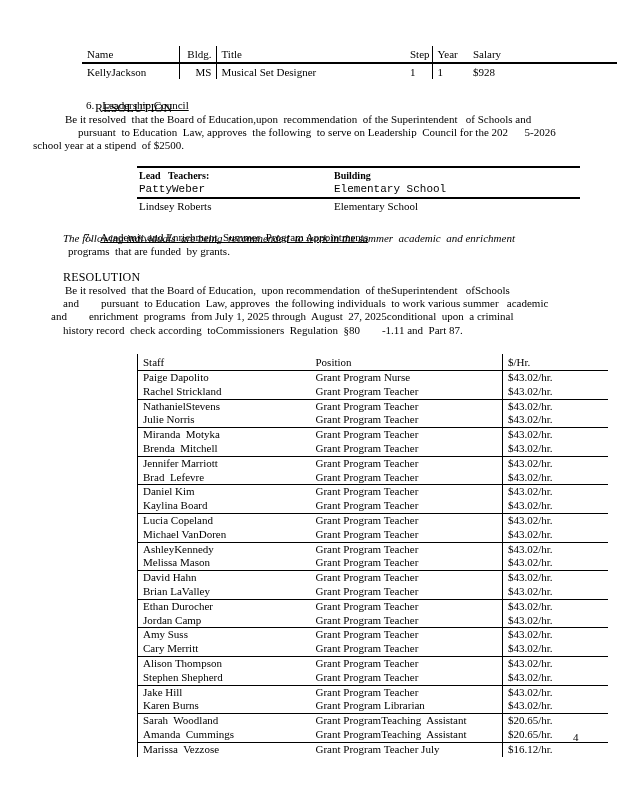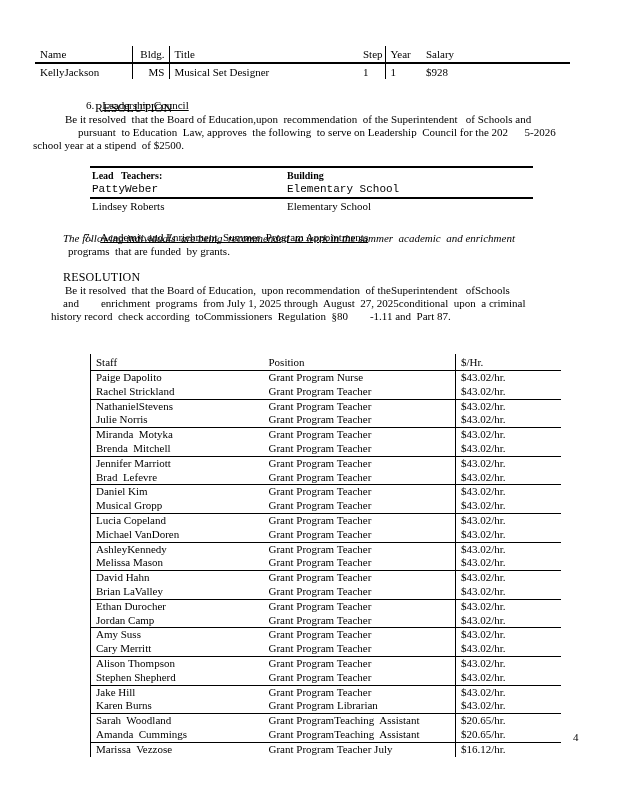--- a/index.html
+++ b/index.html
@@ -5,21 +5,21 @@
   html,body{margin:0;padding:0;background:#fff;}
   .page{
     position:relative;
     width:618px;height:800px;
     background:#ffffff;
     font-family:"Liberation Serif", serif;
     font-size:11px;
     color:#000;
     overflow:hidden;
   }
-  table{border-collapse:collapse;table-layout:fixed;}
+  table{border-collapse:collapse;table-layout:fixed;margin-left:47px;}
   th,td{
     padding:0 0 0 5px;
     font-weight:normal;
     text-align:left;
     vertical-align:middle;
     white-space:pre;
     overflow:hidden;
     font-size:11px;
   }
   .ln{white-space:pre;line-height:13.2px;}
@@ -158,20 +158,21 @@
 
   <div class="para p7i">
       <div class="ln">The following individuals  are being  recommended  to work in the summer  academic  and enrichment</div>
       <div class="ln">programs  that are funded  by grants.</div>
     </div>
 
   <div class="res-label res7">RESOLUTION</div>
 
   <div class="para p7r">
       <div class="ln">Be it resolved  that the Board of Education,  upon recommendation  of theSuperintendent   ofSchools</div>
+      <div class="ln">and        pursuant  to Education  Law, approves  the following individuals  to work various summer   academic</div>
       <div class="ln">and        enrichment  programs  from July 1, 2025 through  August  27, 2025conditional  upon  a criminal</div>
       <div class="ln">history record  check according  toCommissioners  Regulation  §80        -1.11 and  Part 87.</div>
     </div>
 
   <table class="staff-table">
     <colgroup>
         <col style="width:173px">
         <col style="width:192px">
         <col style="width:105px">
       </colgroup>
@@ -222,21 +223,21 @@
           <td>Brad  Lefevre</td>
           <td>Grant Program Teacher</td>
           <td>$43.02/hr.</td>
         </tr>
         <tr>
           <td>Daniel Kim</td>
           <td>Grant Program Teacher</td>
           <td>$43.02/hr.</td>
         </tr>
         <tr>
-          <td>Musical Gropp</td>
+          <td>Kaylina Board</td>
           <td>Grant Program Teacher</td>
           <td>$43.02/hr.</td>
         </tr>
         <tr>
           <td>Lucia Copeland</td>
           <td>Grant Program Teacher</td>
           <td>$43.02/hr.</td>
         </tr>
         <tr>
           <td>Michael VanDoren</td>

